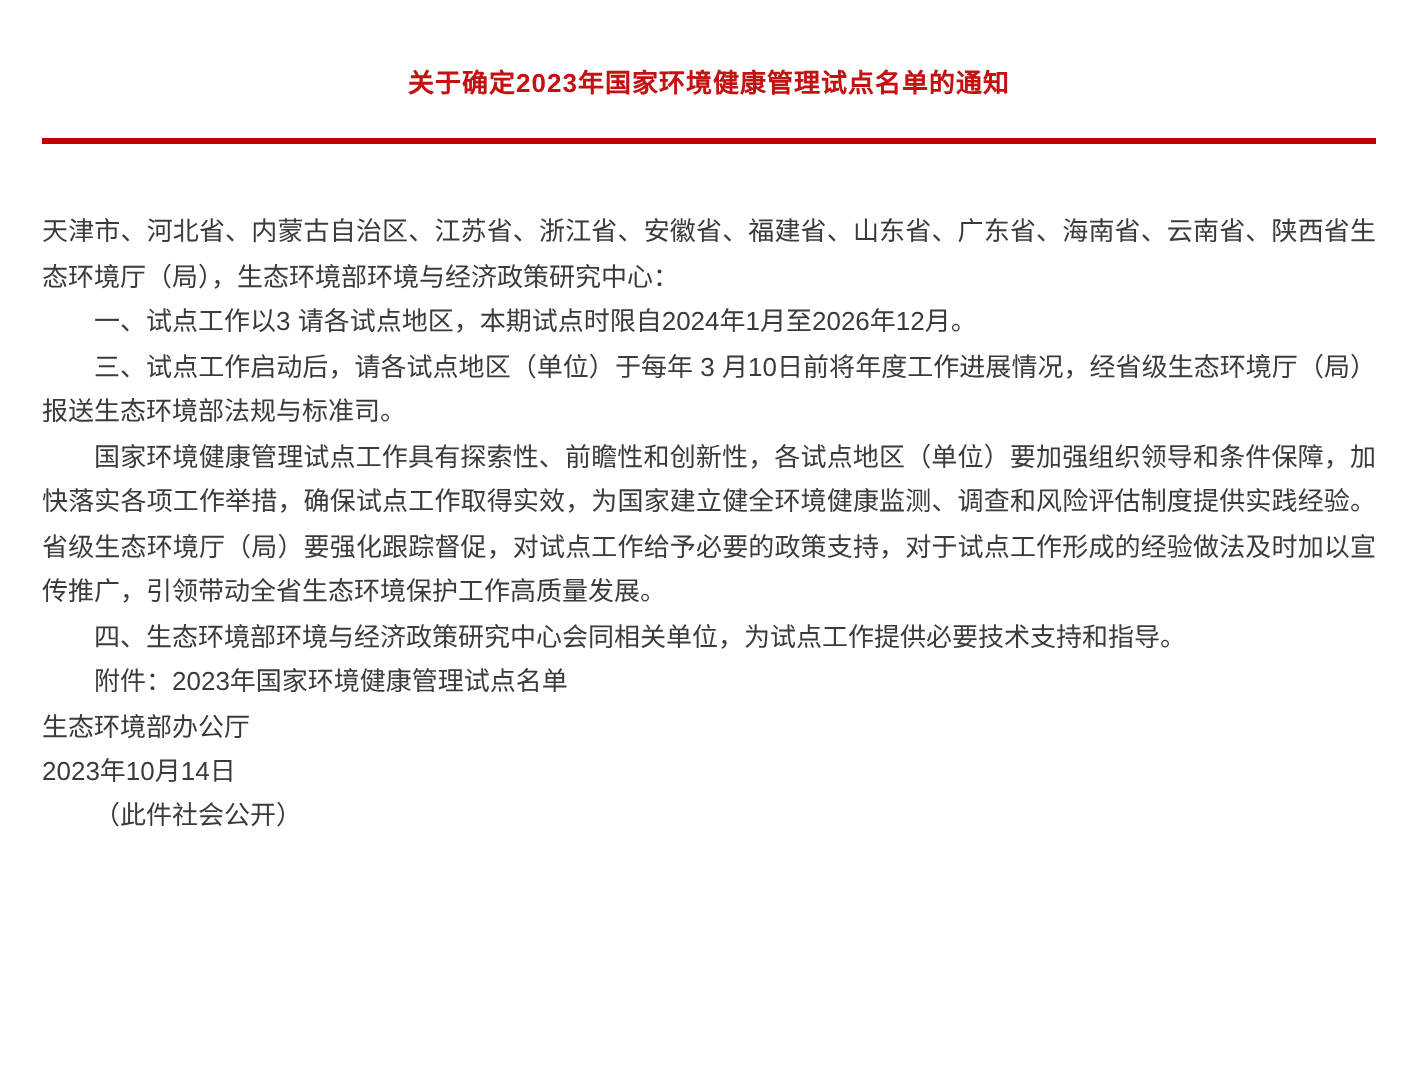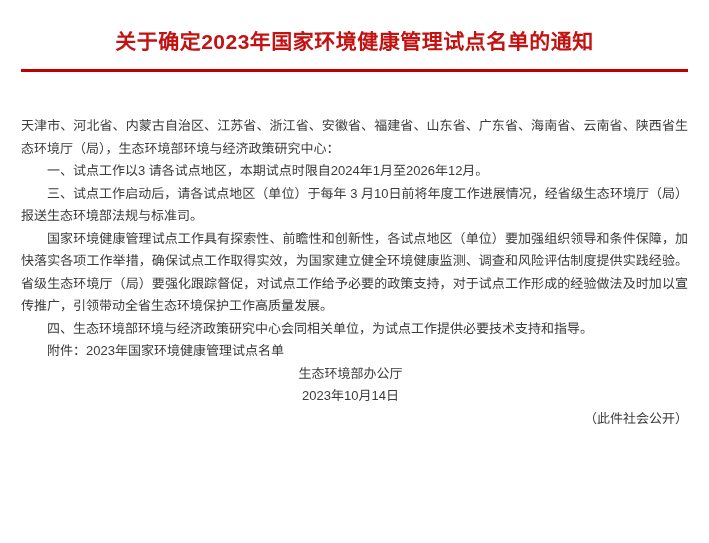--- a/index.html
+++ b/index.html
@@ -21,45 +21,45 @@
     font-family: "Liberation Sans", "DejaVu Sans", sans-serif;
   }
   .page {
     width: 709px;
     height: 543px;
     padding: 0 21px;
   }
   .title {
     margin: 28px 0 0 0;
     text-align: center;
-    font-size: 21px;
+    font-size: 13px;
     line-height: 28px;
     font-weight: bold;
     color: var(--title-red);
     letter-spacing: 0.5px;
   }
   .rule {
     height: 3px;
     margin-top: 13px;
     background: var(--rule-red);
   }
   .body {
-    margin-top: 43px;
+    margin-top: 33px;
     font-size: 13px;
     line-height: 22.5px;
     color: var(--body-text);
     text-align: justify;
   }
   .body p { margin: 0; padding: 0; }
   p.indent { text-indent: 2em; }
   p.sig {
-    text-align: center;
+    text-align: left;
     padding-right: 8px;
   }
-  p.note { text-indent: 2em; text-align: right; }
+  p.note { text-indent: 2em; text-align: left; font-family: Liberation Mono, monospace; }
 </style>
 </head>
 <body>
 
 <div class="page">
   <h1 class="title">关于确定2023年国家环境健康管理试点名单的通知</h1>
   <div class="rule"></div>
   <div class="body">
     <div id="paragraphs">
         <p class="">天津市、河北省、内蒙古自治区、江苏省、浙江省、安徽省、福建省、山东省、广东省、海南省、云南省、陕西省生态环境厅（局），生态环境部环境与经济政策研究中心：</p>

